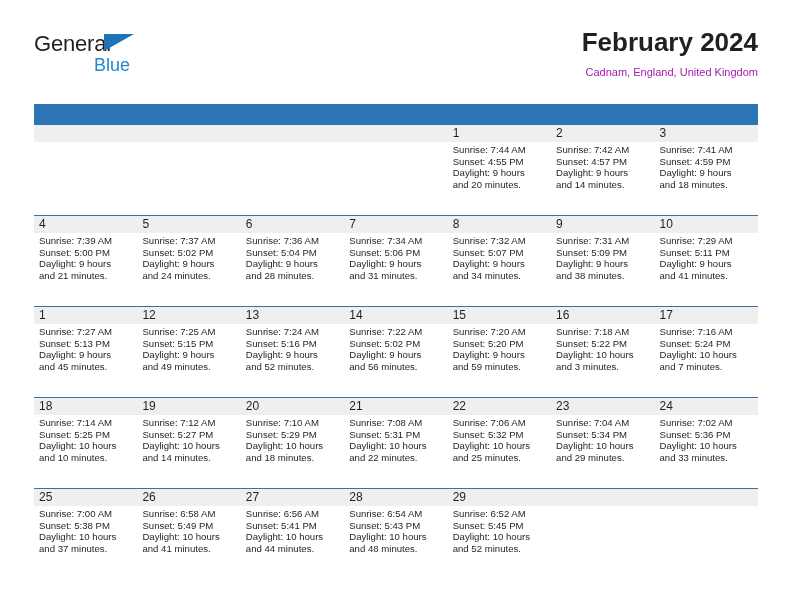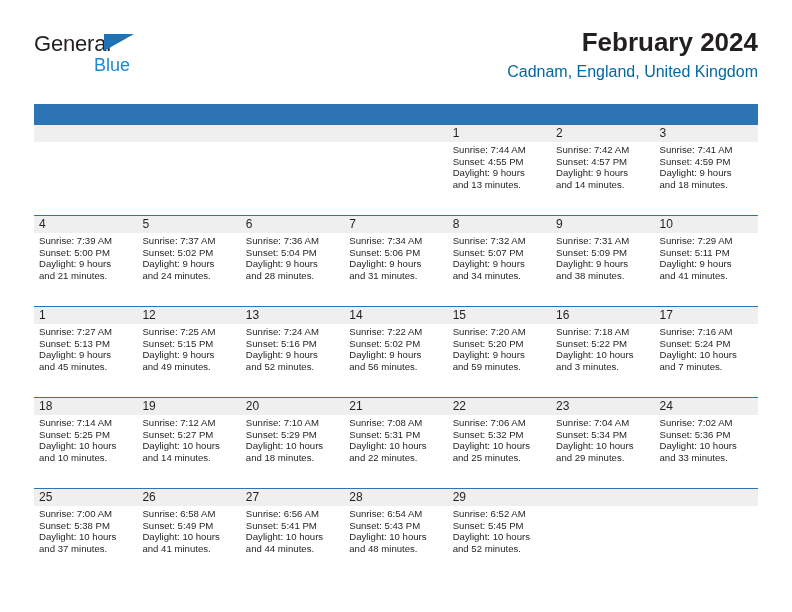--- a/index.html
+++ b/index.html
@@ -71,22 +71,22 @@
     text-align: right;
   }
   .cal-title {
     font-size: 26px;
     font-weight: bold;
     color: #231f20;
     line-height: 32px;
     white-space: nowrap;
   }
   .cal-subtitle {
-    font-size: 16px;
-    color: #0369a1;
+    font-size: 11px;
+    color: #a21caf;
     line-height: 20px;
     margin-top: 4px;
     white-space: nowrap;
   }
 
   
   .calendar {
     position: absolute;
     left: 34px;
     top: 104px;
@@ -202,21 +202,21 @@
             </div>
             <div class="day-cell empty">
               <div class="day-num"></div>
             </div>
             <div class="day-cell">
               <div class="day-num">1</div>
               <div class="day-info">
                 <div>Sunrise: 7:44 AM</div>
                 <div>Sunset: 4:55 PM</div>
                 <div>Daylight: 9 hours</div>
-                <div>and 13 minutes.</div>
+                <div>and 20 minutes.</div>
               </div>
             </div>
             <div class="day-cell">
               <div class="day-num">2</div>
               <div class="day-info">
                 <div>Sunrise: 7:42 AM</div>
                 <div>Sunset: 4:57 PM</div>
                 <div>Daylight: 9 hours</div>
                 <div>and 14 minutes.</div>
               </div>

